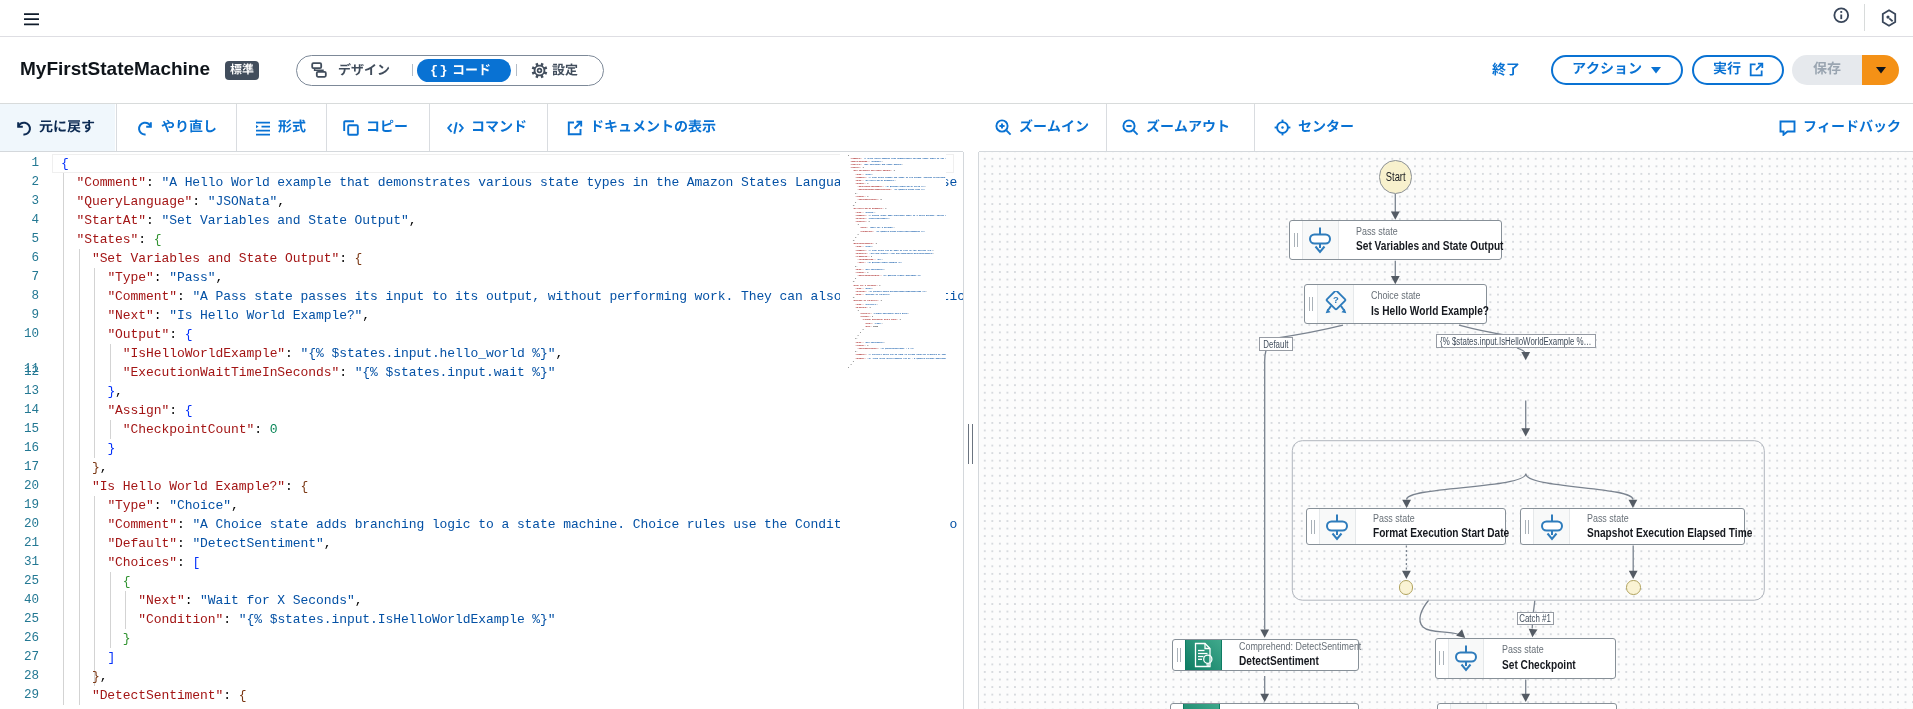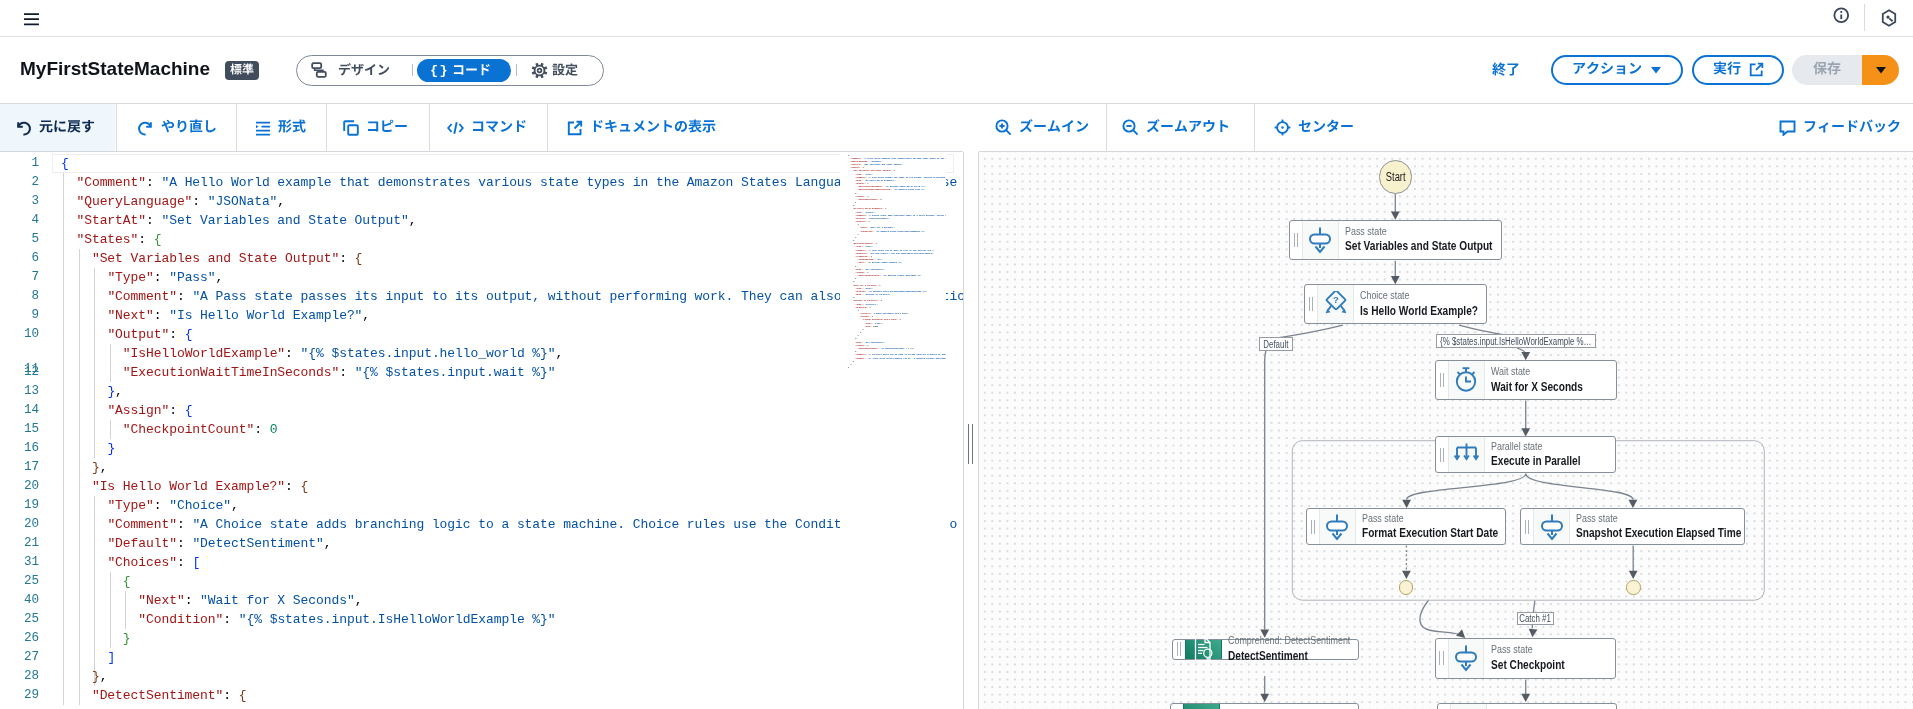--- a/index.html
+++ b/index.html
@@ -19,21 +19,21 @@
 .b1{color:#0431fa}.b2{color:#319331}.b3{color:#7b3814}
 .ig{position:absolute;width:1px;background:#d3d3d3}
 #curline{position:absolute;left:52px;top:2.2px;width:902px;height:19px;border:1.2px solid #efefef}
 #minimap{position:absolute;left:840px;top:0;width:106px;height:558px;background:#fff;overflow:hidden}
 .mm{font-family:"Liberation Mono",monospace;font-size:2px;font-weight:bold;line-height:3.17px;white-space:pre;letter-spacing:0px;padding-left:8px;padding-top:2px}
 #splitter{position:absolute;left:963px;top:151.5px;width:16px;height:557.5px;background:#fff;border-left:1px solid #d4d8dc;border-right:1px solid #d4d8dc}
 #canvas{position:absolute;left:979px;top:151.5px;width:934px;height:557.5px;background:#fcfcfc;background-image:radial-gradient(circle,#d7dade 0.9px,rgba(0,0,0,0) 0.9px);background-size:7.55px 7.55px;background-position:2px 3px;overflow:hidden}
 .gbox{position:absolute;background:#fff;border:1px solid #879098;border-radius:3px;display:flex}
 .gdrag{position:absolute;left:3.5px;top:50%;margin-top:-7px;width:4.5px;height:14px;border-left:1.5px solid #aab2b9;border-right:1.5px solid #aab2b9}
 .gicell{position:absolute;left:12px;top:0;bottom:0;width:36.5px;background:#f8f9f9;border-left:1px solid #e5e8ea;border-right:1px solid #e5e8ea;display:flex;align-items:center;justify-content:center}
-.gtext{position:absolute;left:55px;top:50%;transform:translateY(-50%)}
+.gtext{position:absolute;left:66px;top:50%;transform:translateY(-50%)}
 .glabel{font-size:11px;color:#687078;line-height:13.5px;white-space:nowrap}
 .gname{font-size:13.6px;font-weight:bold;color:#16191f;line-height:16.5px;white-space:nowrap}
 .sx{display:inline-block;transform:scaleX(0.745);transform-origin:0 50%;white-space:nowrap}
 .sxl{display:inline-block;transform:scaleX(0.81);transform-origin:0 50%;white-space:nowrap}
 .elabel{position:absolute;background:#fff;border:1px solid #969ba3;color:#414d5c;font-size:10px;display:flex;align-items:center;justify-content:center;white-space:nowrap}
 .elabel .sxc{display:inline-block;transform:scaleX(0.79);transform-origin:50% 50%;white-space:nowrap}
 </style></head><body>
 <div id="topbar"></div>
 <div class="abs" style="left:24px;top:12px"><svg width="15" height="13" viewBox="0 0 15 13">
       <g fill="#0f1b2a">
@@ -406,50 +406,20 @@
           <path d="M2.7 22.3 L4.3 17.8 L7.6 21.2 Z" fill="#2e7cbc" stroke="none"></path>
           <path d="M23.3 22.3 L21.7 17.8 L18.4 21.2 Z" fill="#2e7cbc" stroke="none"></path>
           <text x="13" y="12.4" fill="#2e7cbc" stroke="none" font-size="9.5" font-weight="bold" text-anchor="middle" font-family="Liberation Sans">?</text>
         </svg>
       </div>
       <div class="gtext">
         <div class="glabel"><span class="sxl">Choice state</span></div>
         <div class="gname"><span class="sx">Is Hello World Example?</span></div>
       </div>
     </div>
-    <div class="gbox" style="left:456px;top:208.5px;width:181.6px;height:40px">
-      <div class="gdrag"></div>
-      <div class="gicell">
-        <svg width="24" height="26" viewBox="0 0 24 26" fill="none" stroke="#2e7cbc" stroke-width="1.9">
-          <circle cx="12" cy="14.5" r="9.2"></circle>
-          <line x1="12" y1="1.2" x2="12" y2="5.3"></line>
-          <line x1="8.6" y1="1.2" x2="15.4" y2="1.2"></line>
-          <line x1="3.5" y1="5" x2="6" y2="7.4"></line>
-          <line x1="20.5" y1="5" x2="18" y2="7.4"></line>
-          <path d="M12 9.5 V14.5 H17"></path>
-        </svg>
-      </div>
-      <div class="gtext">
-        <div class="glabel"><span class="sxl">Wait state</span></div>
-        <div class="gname"><span class="sx">Wait for X Seconds</span></div>
-      </div>
-    </div>
-    <div class="gbox" style="left:456.4000000000001px;top:284.9px;width:181px;height:36.7px">
-      <div class="gdrag"></div>
-      <div class="gicell">
-        <svg width="27" height="26" viewBox="0 0 27 26" fill="none" stroke="#2e7cbc" stroke-width="1.9">
-          <path d="M13.5 1.5 V5.5 M4 5.5 H23 M4 5.5 V15 M13.5 5.5 V15 M23 5.5 V15"></path>
-          <path d="M1.6 13.5 L4 17.2 L6.4 13.5 M11.1 13.5 L13.5 17.2 L15.9 13.5 M20.6 13.5 L23 17.2 L25.4 13.5" stroke-width="1.8"></path>
-        </svg>
-      </div>
-      <div class="gtext">
-        <div class="glabel"><span class="sxl">Parallel state</span></div>
-        <div class="gname"><span class="sx">Execute in Parallel</span></div>
-      </div>
-    </div>
     <div class="gbox" style="left:327.0999999999999px;top:356.8px;width:200px;height:36.7px">
       <div class="gdrag"></div>
       <div class="gicell">
         <svg width="24" height="28" viewBox="0 0 24 28" fill="none" stroke="#2e7cbc" stroke-width="2">
           <line x1="12" y1="1.5" x2="12" y2="22"></line>
           <rect x="2" y="8.5" width="20" height="9" rx="4.5" fill="#fff"></rect>
           <path d="M7.5 20.5 L12 26 L16.5 20.5" fill="none"></path>
         </svg>
       </div>
       <div class="gtext">
@@ -478,21 +448,21 @@
           <line x1="12" y1="1.5" x2="12" y2="22"></line>
           <rect x="2" y="8.5" width="20" height="9" rx="4.5" fill="#fff"></rect>
           <path d="M7.5 20.5 L12 26 L16.5 20.5" fill="none"></path>
         </svg>
       </div>
       <div class="gtext">
         <div class="glabel"><span class="sxl">Pass state</span></div>
         <div class="gname"><span class="sx">Set Checkpoint</span></div>
       </div>
     </div>
-    <div class="gbox" style="left:193px;top:487.4px;width:186.5px;height:21px">
+    <div class="gbox" style="left:193px;top:487.4px;width:186.5px;height:32px">
       <div class="gdrag"></div>
       <div class="gicell" style="background:linear-gradient(45deg,#0e7c63,#40a98c);border-color:#0e7c63">
         <svg width="25" height="26" viewBox="0 0 25 26" fill="none" stroke="#fff" stroke-width="1.3">
           <path d="M4.5 1.5 H14 L19 6.5 V24.5 H4.5 Z"></path>
           <path d="M14 1.5 V6.5 H19"></path>
           <line x1="7" y1="8.5" x2="13.5" y2="8.5"></line>
           <line x1="7" y1="11.5" x2="16.5" y2="11.5"></line>
           <line x1="7" y1="14.5" x2="12.5" y2="14.5"></line>
           <line x1="7" y1="17.3" x2="11" y2="17.3"></line>
           <circle cx="16.8" cy="17.2" r="4.1"></circle>

